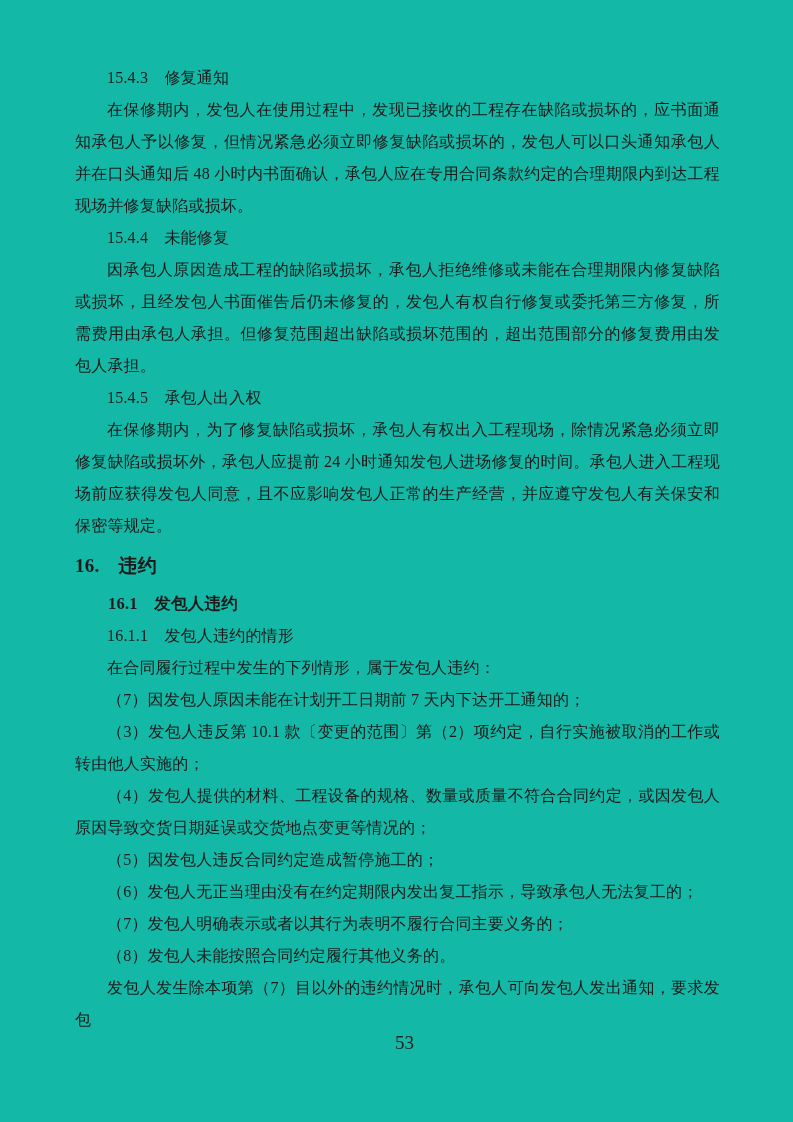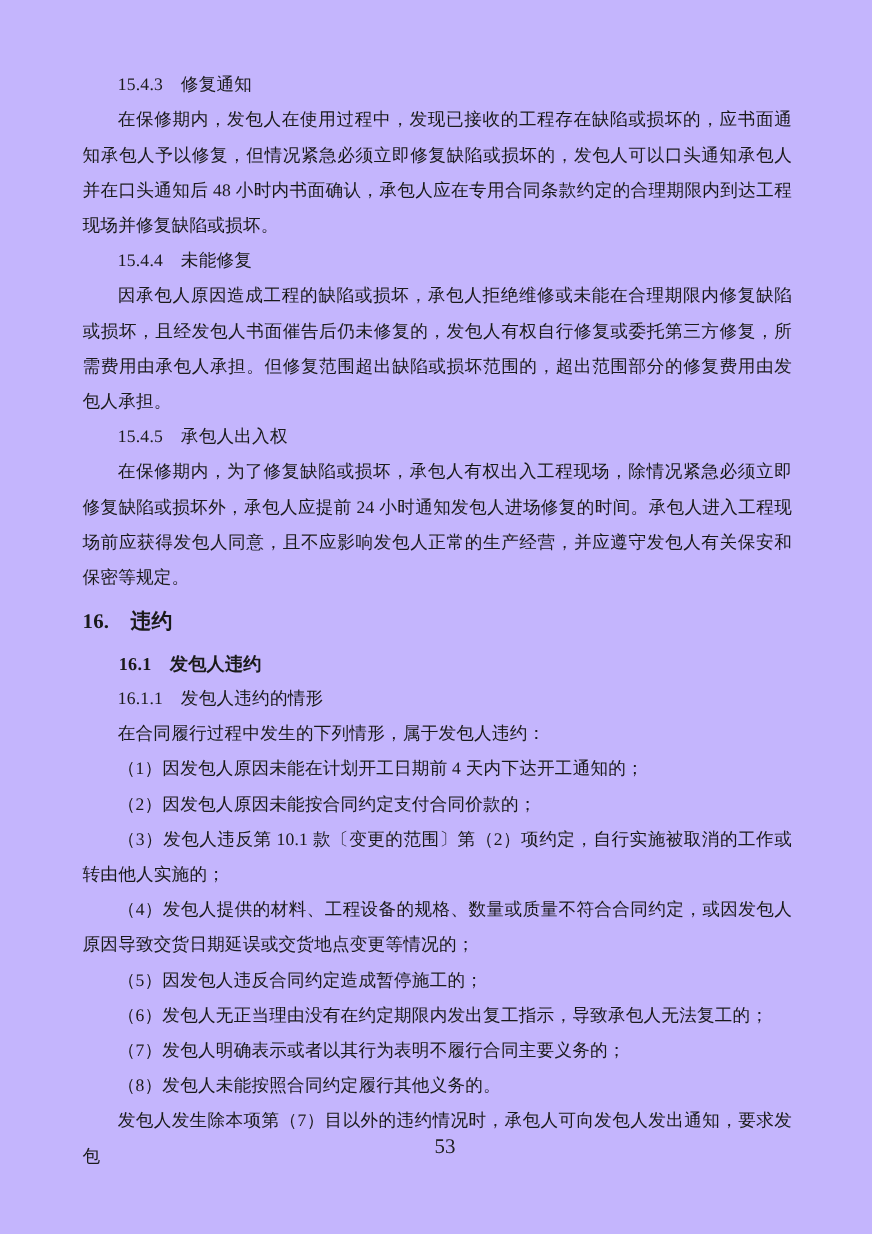--- a/index.html
+++ b/index.html
@@ -4,21 +4,21 @@
 <style>
   html, body {
     margin: 0;
     padding: 0;
     background: #ffffff;
   }
   .page {
     position: relative;
     width: 793px;
     height: 1122px;
-    background: #c4b5fd;
+    background: #14b8a6;
     overflow: hidden;
     font-family: "Liberation Serif", "DejaVu Serif", serif;
     color: #1a1a1a;
   }
   .content {
     position: absolute;
     top: 62px;
     left: 75px;
     width: 645px;
   }
@@ -74,22 +74,21 @@
 
     <p class="h-sub">15.4.5　承包人出入权</p>
     <p class="para">在保修期内，为了修复缺陷或损坏，承包人有权出入工程现场，除情况紧急必须立即修复缺陷或损坏外，承包人应提前 24 小时通知发包人进场修复的时间。承包人进入工程现场前应获得发包人同意，且不应影响发包人正常的生产经营，并应遵守发包人有关保安和保密等规定。</p>
 
     <p class="h1">16.　违约</p>
     <p class="h2">16.1　发包人违约</p>
     <p class="h-sub">16.1.1　发包人违约的情形</p>
 
     <p class="para">在合同履行过程中发生的下列情形，属于发包人违约：</p>
 
-    <p class="para">（1）因发包人原因未能在计划开工日期前 4 天内下达开工通知的；</p>
-    <p class="para">（2）因发包人原因未能按合同约定支付合同价款的；</p>
+    <p class="para">（7）因发包人原因未能在计划开工日期前 7 天内下达开工通知的；</p>
     <p class="para">（3）发包人违反第 10.1 款〔变更的范围〕第（2）项约定，自行实施被取消的工作或转由他人实施的；</p>
     <p class="para">（4）发包人提供的材料、工程设备的规格、数量或质量不符合合同约定，或因发包人原因导致交货日期延误或交货地点变更等情况的；</p>
     <p class="para">（5）因发包人违反合同约定造成暂停施工的；</p>
     <p class="para">（6）发包人无正当理由没有在约定期限内发出复工指示，导致承包人无法复工的；</p>
     <p class="para">（7）发包人明确表示或者以其行为表明不履行合同主要义务的；</p>
     <p class="para">（8）发包人未能按照合同约定履行其他义务的。</p>
 
     <p class="para">发包人发生除本项第（7）目以外的违约情况时，承包人可向发包人发出通知，要求发包</p>
 
   </main>

